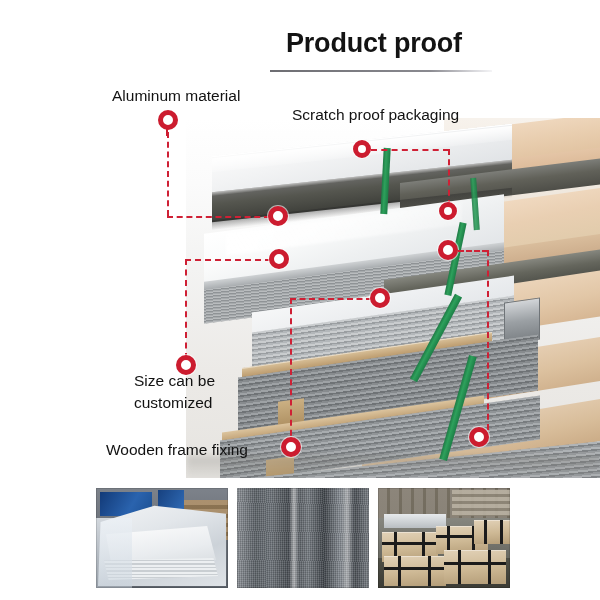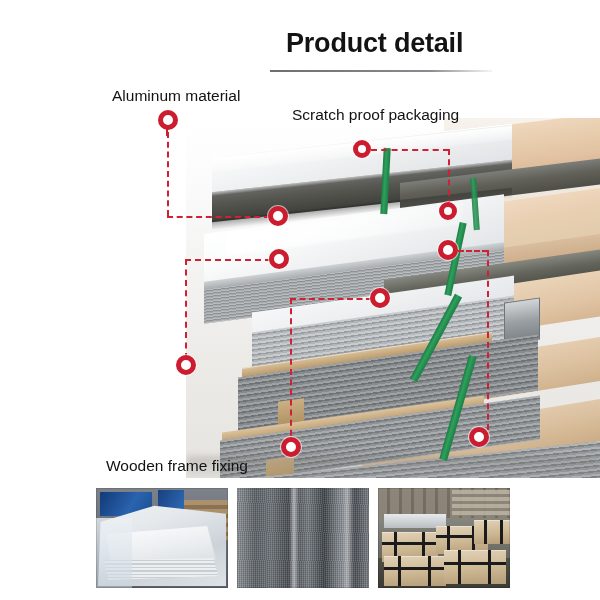--- a/index.html
+++ b/index.html
@@ -321,21 +321,21 @@
 
   
   .thumb::after{content:"";position:absolute;inset:0;border:1px solid rgba(0,0,0,.12);}
 </style>
 </head>
 <body>
 
 <div id="root">
 
   <div class="header">
-    <div class="title">Product detail</div>
+    <div class="title">Product proof</div>
     <div class="title-rule"></div>
   </div>
 
   <div class="photo">
     <div class="photo-inner">
 
       <div class="lay bg-wall"></div>
       <div class="lay bg-right-panel"></div>
 
       <div class="lay cardTopR"></div>
@@ -391,26 +391,28 @@
     <div class="dash v" style="left:167px;top:132px;height:84px;"></div>
     <div class="dash h" style="left:167px;top:216px;width:103px;"></div>
     <div class="ring" style="left:268px;top:206px;"></div>
 
     <div class="anno-label" style="left:292px;top:105px;">Scratch proof packaging</div>
     <div class="ring sm" style="left:353px;top:140px;"></div>
     <div class="dash h" style="left:371px;top:149px;width:78px;"></div>
     <div class="dash v" style="left:448px;top:149px;height:57px;"></div>
     <div class="ring sm" style="left:439px;top:202px;"></div>
 
+    <div class="anno-label two-line" style="left:134px;top:370px;">Size can be
+customized</div>
     <div class="dash h" style="left:185px;top:259px;width:86px;"></div>
     <div class="dash v" style="left:185px;top:259px;height:100px;"></div>
     <div class="ring" style="left:176px;top:355px;"></div>
     <div class="ring" style="left:269px;top:249px;"></div>
 
-    <div class="anno-label" style="left:106px;top:456px;">Wooden frame fixing</div>
+    <div class="anno-label" style="left:106px;top:440px;">Wooden frame fixing</div>
     <div class="dash h" style="left:290px;top:298px;width:82px;"></div>
     <div class="dash v" style="left:290px;top:298px;height:148px;"></div>
     <div class="ring" style="left:370px;top:288px;"></div>
     <div class="ring" style="left:281px;top:437px;"></div>
 
     <div class="ring" style="left:438px;top:240px;"></div>
     <div class="dash h" style="left:458px;top:250px;width:30px;"></div>
     <div class="dash v" style="left:487px;top:250px;height:180px;"></div>
     <div class="ring" style="left:469px;top:427px;"></div>
   </div>

